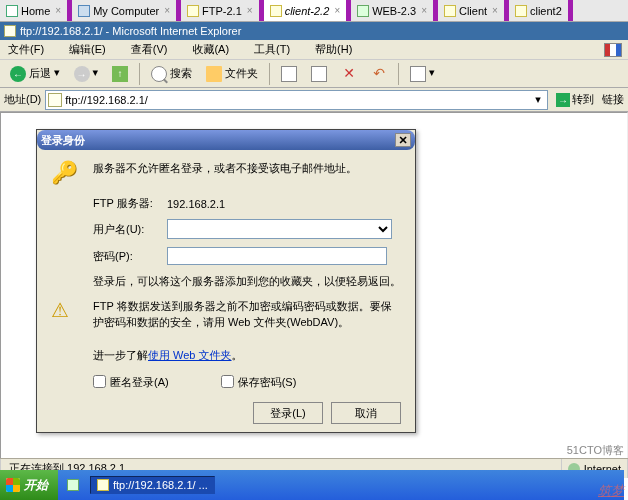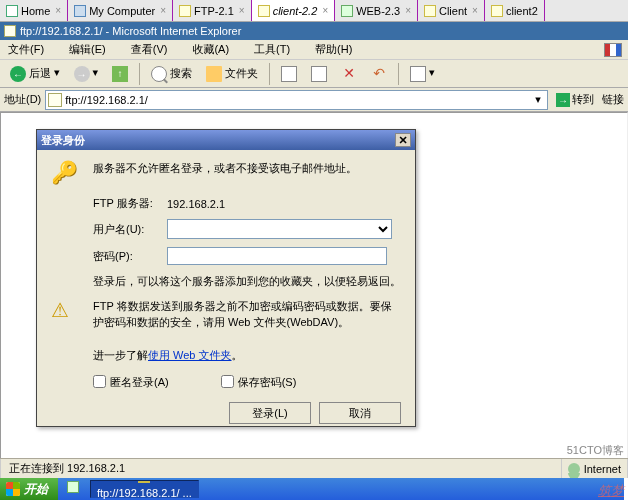--- a/index.html
+++ b/index.html
@@ -1,19 +1,19 @@
 <!DOCTYPE html>
 <html><head>
 <meta charset="utf-8">
 <style>
 * { box-sizing: border-box; margin: 0; padding: 0; font-family: "Microsoft YaHei", Tahoma, sans-serif; }
 body { width: 628px; height: 500px; background: #fff; overflow: hidden; position: relative; font-size: 11px; }
 
 .top-tabs { display: flex; background: #e8e8e8; height: 22px; border-bottom: 1px solid #aaa; }
-.top-tab { display: flex; align-items: center; padding: 8px 6px; border-right: 1px solid #a21caf; gap: 3px; cursor: pointer; font-size: 11px; white-space: nowrap; }
+.top-tab { display: flex; align-items: center; padding: 8px 6px; border-right: 5px solid #a21caf; gap: 3px; cursor: pointer; font-size: 11px; white-space: nowrap; }
 .top-tab.active { background: #fff; font-style: italic; }
 .tab-x { color: #888; font-size: 10px; margin-left: 2px; }
 .icon-sm { width: 12px; height: 12px; display: inline-block; }
 .ico-home { background: #fff; border: 1px solid #4a7; }
 .ico-comp { background: #cde; border: 1px solid #58b; }
 .ico-ftp { background: #ffd; border: 1px solid #cb4; }
 .ico-web { background: #dfd; border: 1px solid #6a6; }
 
 .title-bar { background: linear-gradient(#3a6ea5, #3a6ea5); color: #fff; height: 18px; display: flex; align-items: center; padding: 0 4px; gap: 4px; font-size: 11px; }
 .title-bar .icon-sm { background: #ffe; border: 1px solid #aa6; }
@@ -46,53 +46,53 @@
 .addr-icon { width: 14px; height: 14px; background: #ffe; border: 1px solid #aa6; margin-right: 3px; }
 .addr-text { flex: 1; font-size: 11px; border: none; outline: none; }
 .addr-dd { width: 14px; text-align: center; }
 .go-btn { display: flex; align-items: center; gap: 2px; padding: 2px 4px; cursor: pointer; }
 .go-btn .gi { width: 14px; height: 14px; background: #2a5; }
 .go-btn .gi::after { content: "→"; color: #fff; font-size: 10px; display: block; text-align: center; line-height: 14px; }
 
 .content { position: relative; height: 366px; background: #fff; border: 1px inset #eee; }
 
 .dialog { position: absolute; left: 35px; top: 16px; width: 380px; background: #ece9d8; border: 1px solid #444; box-shadow: 2px 2px 4px rgba(0,0,0,.3); }
-.dlg-title { background: linear-gradient(#7a96df, #3e5fa5); color: #fff; height: 20px; display: flex; align-items: center; padding: 0 4px; font-weight: bold; font-size: 11px; }
+.dlg-title { background: linear-gradient(#7a96df, #3e5fa5); color: #fff; height: 20px; display: flex; align-items: center; padding: 0 4px; font-weight: bold; font-size: 11px; border-radius: 8px; }
 .dlg-title .close-x { margin-left: auto; width: 16px; height: 14px; background: #e0d8c8; color: #000; text-align: center; line-height: 12px; border: 1px solid #888; cursor: pointer; font-family: Arial; }
-.dlg-body { padding: 10px 14px 2px 14px; }
+.dlg-body { padding: 10px 14px 8px 14px; }
 .dlg-row { display: flex; align-items: flex-start; gap: 10px; margin-bottom: 10px; }
 .dlg-icon { width: 32px; flex-shrink: 0; }
 .key-icon::before { content: "🔑"; font-size: 22px; }
 .warn-icon::before { content: "⚠"; font-size: 20px; color: #cc9900; }
 .dlg-msg { flex: 1; font-size: 11px; line-height: 1.5; }
 .form-row { display: flex; align-items: center; margin-bottom: 8px; padding-left: 42px; }
 .form-label { width: 74px; font-size: 11px; }
 .form-val { font-size: 11px; }
 .form-input { flex: 1; }
 .form-input input { width: 220px; height: 18px; border: 1px solid #7f9db9; font-size: 11px; padding: 0 2px; }
 .form-input select { width: 225px; height: 20px; border: 1px solid #7f9db9; font-size: 11px; background: #fff; }
 .info-text { padding-left: 42px; font-size: 11px; margin: 8px 0; line-height: 1.5; }
 .link { color: #0033cc; text-decoration: underline; cursor: pointer; }
 .check-row { display: flex; gap: 52px; padding-left: 42px; margin: 12px 0; font-size: 11px; }
 .check-row label { display: flex; align-items: flex-start; gap: 4px; cursor: pointer; }
 .btn-row { display: flex; justify-content: flex-end; gap: 8px; margin-top: 8px; }
-.btn-row button { width: 82px; height: 22px; background: #ece9d8; border: 1px solid #888; cursor: pointer; font-size: 11px; }
+.btn-row button { width: 70px; height: 22px; background: #ece9d8; border: 1px solid #888; cursor: pointer; font-size: 11px; }
 
 .status-bar { position: absolute; bottom: 22px; left: 0; right: 0; height: 20px; background: #ece9d8; border-top: 1px solid #aca899; display: flex; align-items: center; font-size: 11px; }
 .status-pane { padding: 0 6px; border-right: 1px solid #ccc; height: 100%; display: flex; align-items: center; gap: 4px; }
 .status-pane.left { flex: 1; border-left: 1px solid #ccc; padding-left: 8px; }
 .net-icon { width: 12px; height: 12px; background: #9c9; border-radius: 50%; position: relative; }
 .net-icon::after { content:""; position:absolute; width:12px; height:6px; background:#9c9; border-radius: 0 0 6px 6px; bottom:-4px; left:0; }
 
-.taskbar { position: absolute; bottom: 0; left: 0; right: 4px; height: 22px; background: linear-gradient(#3e84dd, #245edb); display: flex; align-items: center; text-align: right; }
+.taskbar { position: absolute; bottom: 0; left: 0; right: 4px; height: 30px; background: linear-gradient(#3e84dd, #245edb); display: flex; align-items: center; text-align: right; }
 .start-btn { background: linear-gradient(#5cb848, #2e8b19); color: #fff; height: 100%; padding: 0 10px 0 6px; display: flex; align-items: center; gap: 4px; font-weight: bold; font-style: italic; font-size: 12px; cursor: pointer; }
 .start-flag { width: 14px; height: 14px; background: #fff; border-radius: 2px; display: flex; flex-wrap: wrap; overflow: hidden; }
 .start-flag span { width: 7px; height: 7px; }
 .sf1{background:#f25022}.sf2{background:#7fba00}.sf3{background:#00a4ef}.sf4{background:#ffb900}
-.task-btn { height: 18px; margin: 0 2px; padding: 0 6px; display: flex; align-items: center; gap: 4px; cursor: pointer; font-size: 11px; color: #fff; border: 1px solid transparent; flex-direction: column; }
+.task-btn { height: 18px; margin: 0 2px; padding: 0 6px; display: flex; align-items: center; gap: 4px; cursor: pointer; font-size: 11px; color: #fff; border: 1px solid transparent; }
 .task-btn.active { background: #1a4ab0; border: 1px inset #1a4ab0; }
 .watermark { position: absolute; right: 4px; bottom: 42px; font-size: 11px; color: #888; }
 .watermark2 { position: absolute; right: 4px; bottom: 0; font-size: 13px; color: rgba(255,100,80,0.6); font-style: italic; text-decoration: underline; }
 </style>
 </head>
 <body>
 
 <div class="top-tabs">
   <div class="top-tab">
       <span class="icon-sm ico-home"></span>

